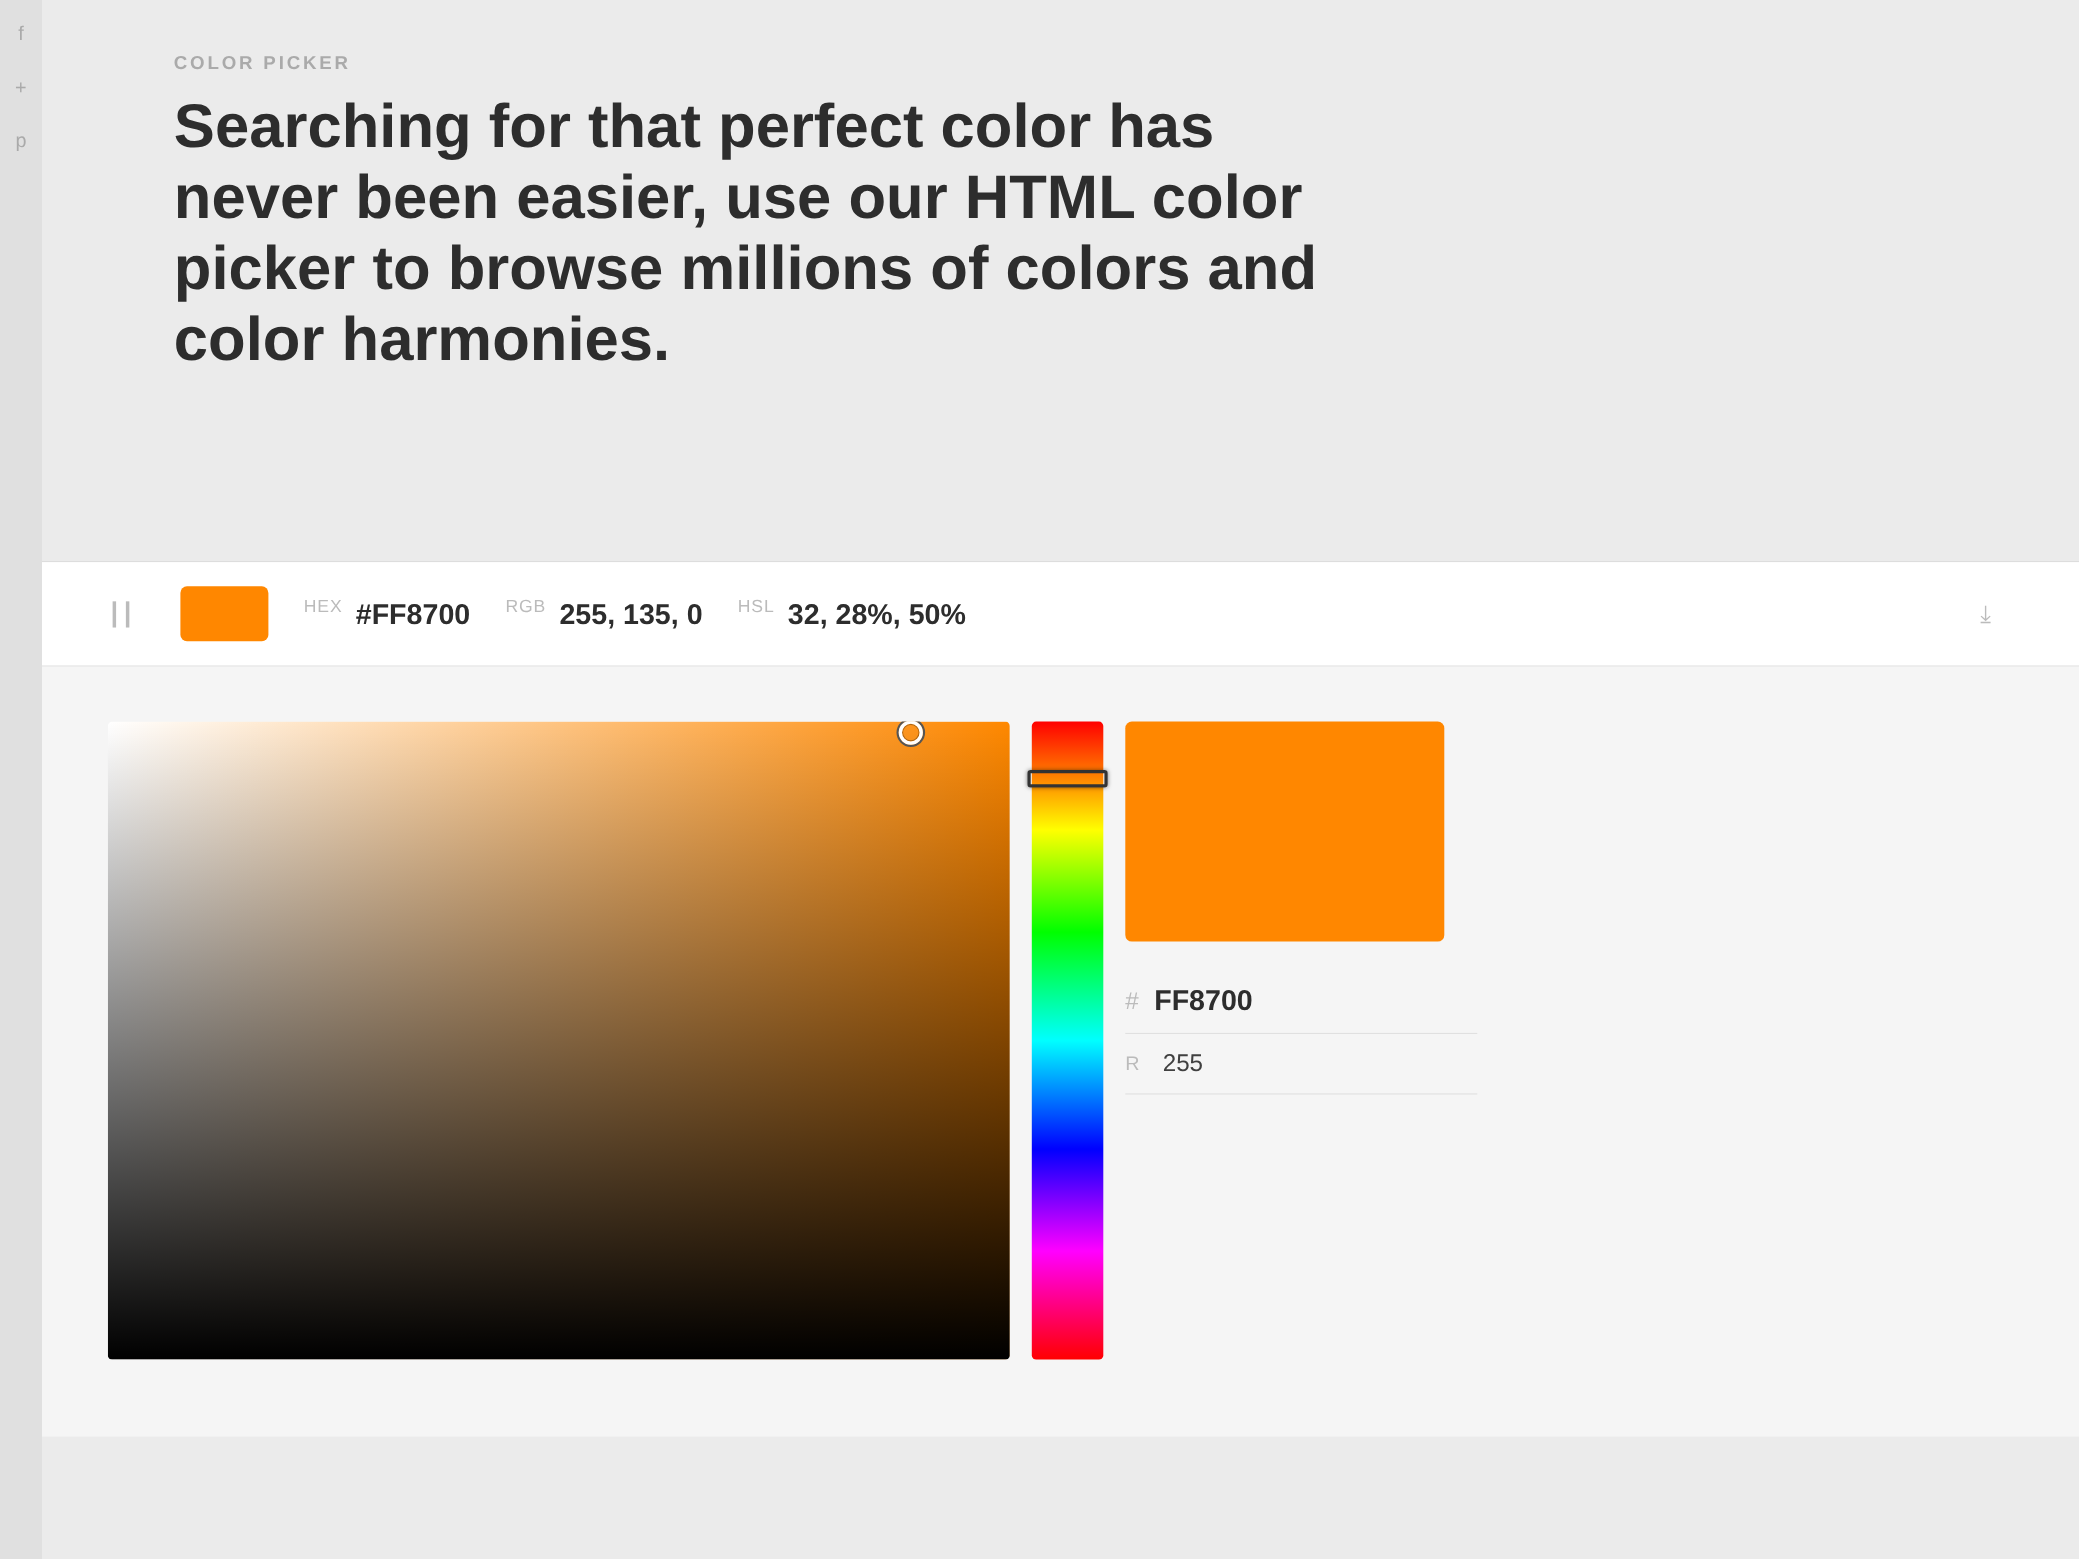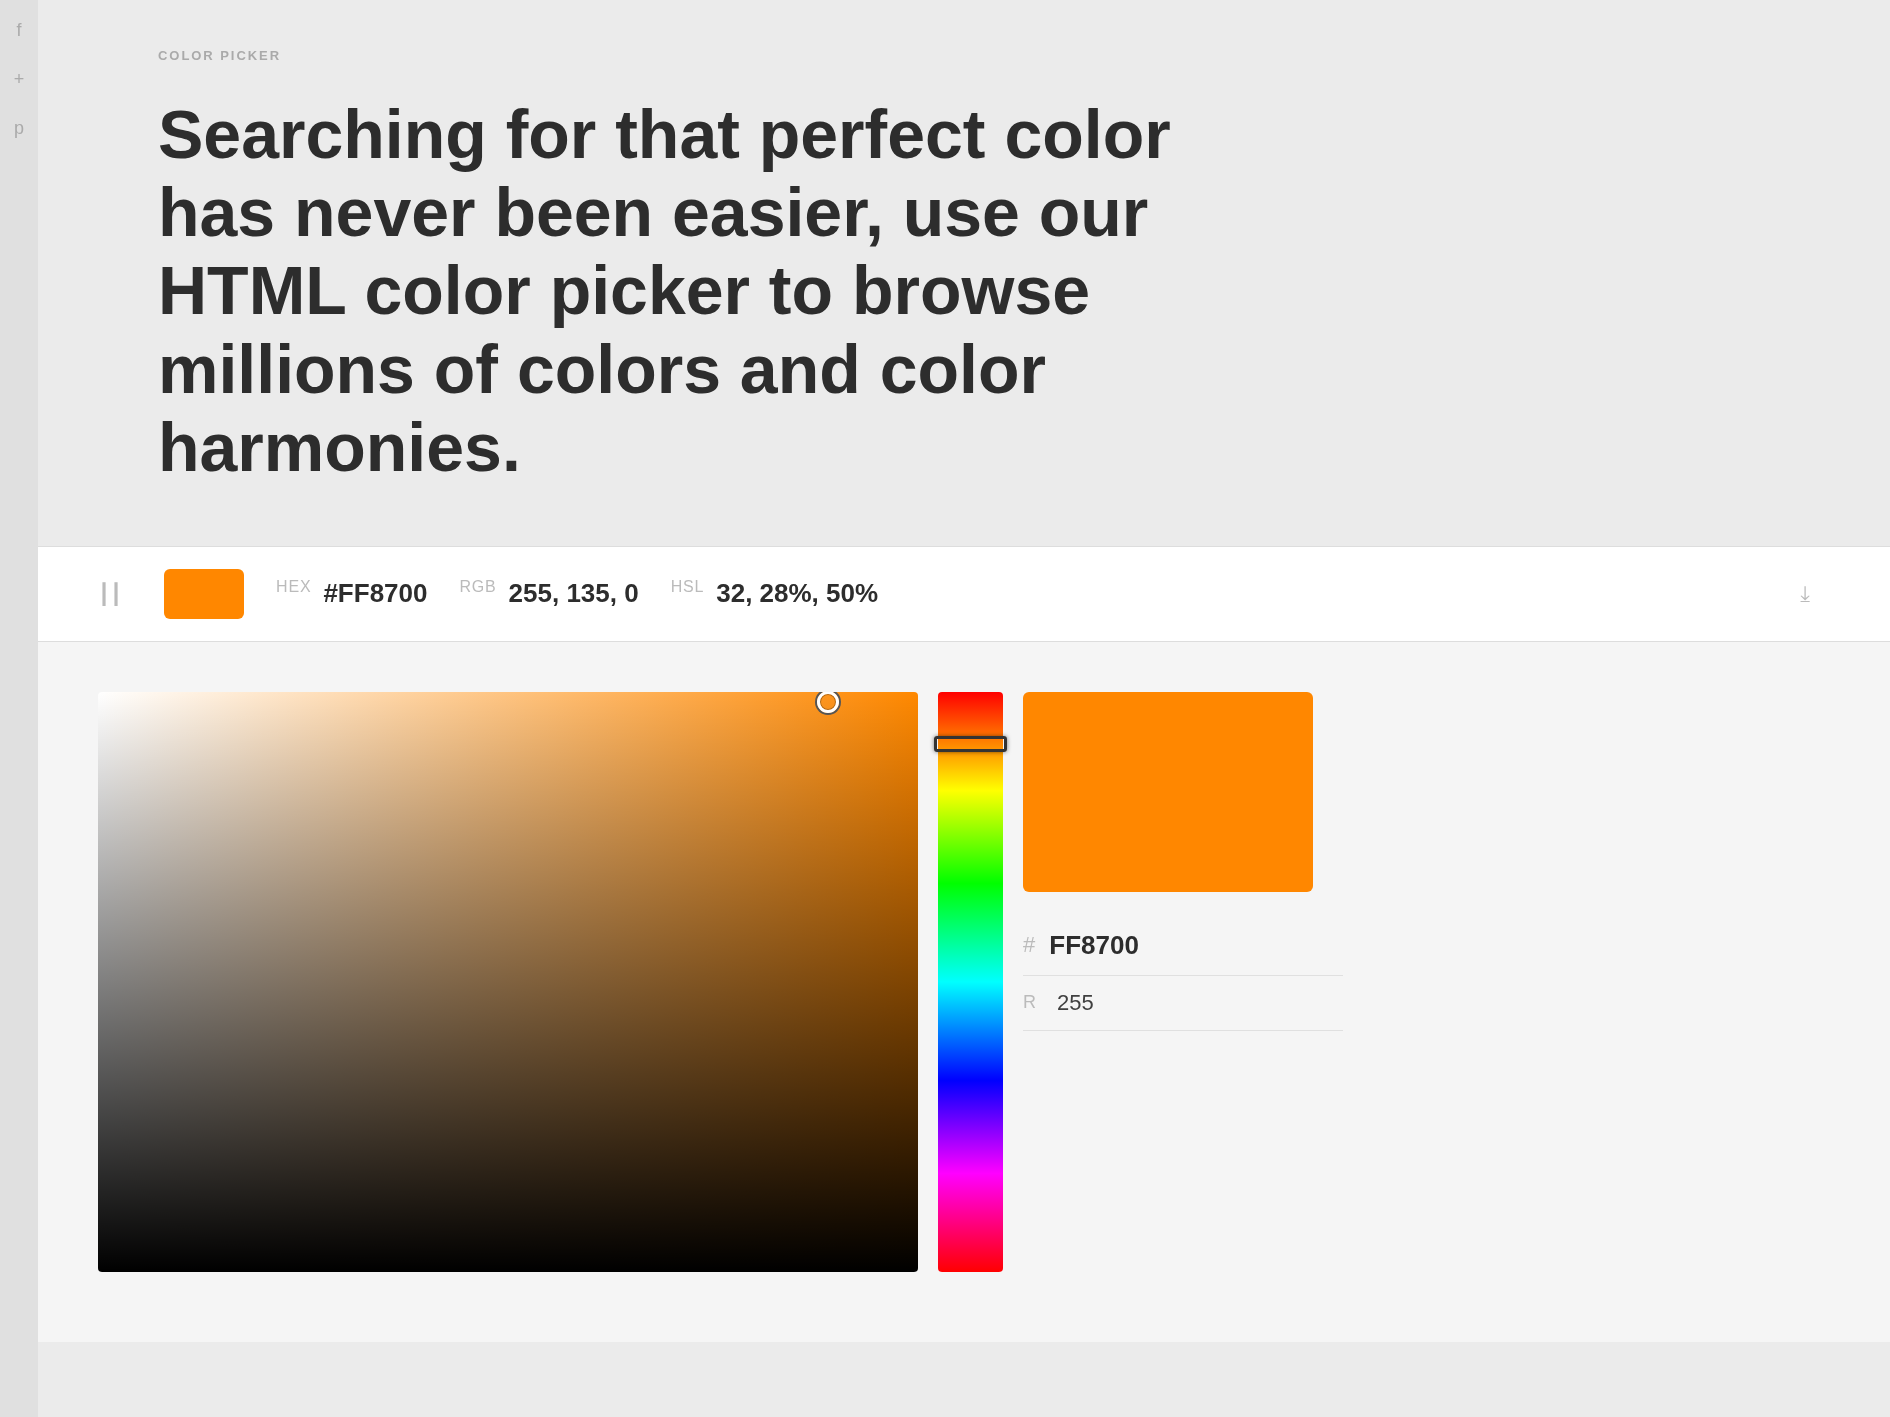--- a/index.html
+++ b/index.html
@@ -33,29 +33,29 @@
     }
 
     
     .header-section {
       margin-left: 38px;
       background: #ebebeb;
       padding: 48px 80px 60px 120px;
       min-height: 510px;
     }
     .page-label {
-      font-size: 13px;
+      font-size: 17px;
       font-weight: 600;
       letter-spacing: 0.15em;
       color: #aaa;
       text-transform: uppercase;
-      margin-bottom: 32px;
+      margin-bottom: 15px;
     }
     .hero-title {
-      font-size: 68px;
+      font-size: 56px;
       font-weight: 800;
       color: #2d2d2d;
       line-height: 1.15;
       max-width: 1100px;
     }
 
     
     .color-bar-section {
       margin-left: 38px;
       background: #fff;

